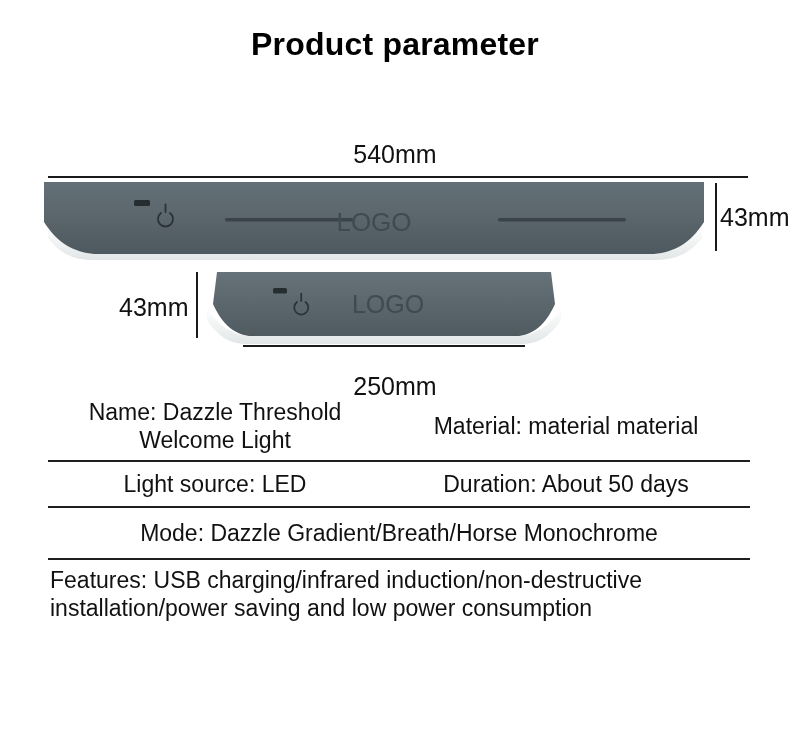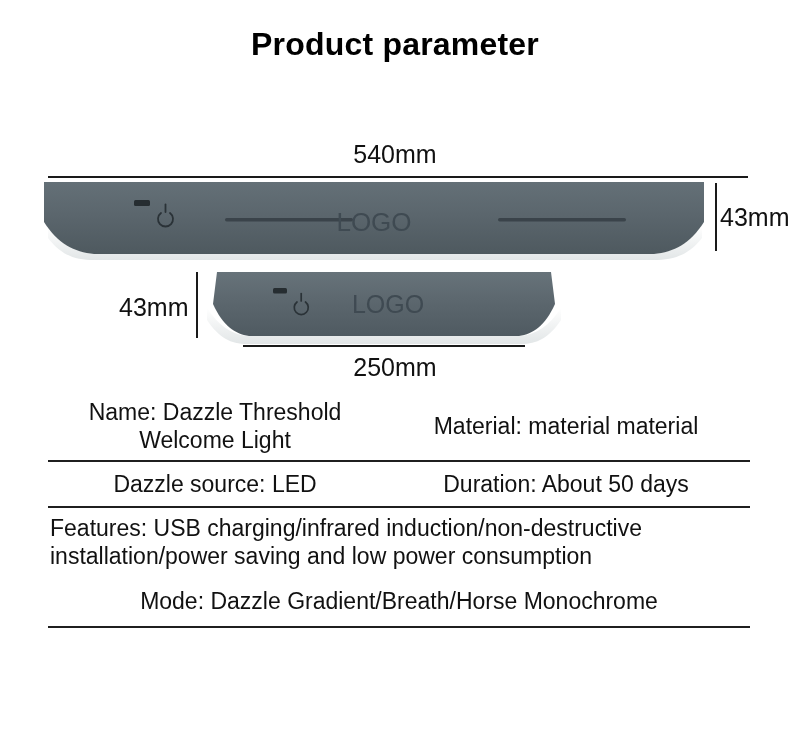--- a/index.html
+++ b/index.html
@@ -63,21 +63,21 @@
     top: 203px;
     left: 720px;
   }
 
   .label-43-left {
     top: 293px;
     left: 119px;
   }
 
   .label-250 {
-    top: 353px;
+    top: 372px;
     left: 0;
     width: 790px;
     text-align: center;
   }
 
   
   .rule-h {
     position: absolute;
     height: 0;
     border-top: 2px solid #1a1a1a;
@@ -226,27 +226,27 @@
   </div>
 
   <div class="spec-table">
 
     <div class="spec-row row-name">
       <div class="spec-cell cell-left">Name: Dazzle Threshold Welcome Light</div>
       <div class="spec-cell cell-right">Material: material material</div>
     </div>
 
     <div class="spec-row">
-      <div class="spec-cell cell-left">Dazzle source: LED</div>
+      <div class="spec-cell cell-left">Light source: LED</div>
       <div class="spec-cell cell-right">Duration: About 50 days</div>
     </div>
 
+
+    <div class="spec-row row-mode">
+      <div class="spec-cell cell-full">Mode: Dazzle Gradient/Breath/Horse Monochrome</div>
+    </div>
 
     <div class="spec-row row-features no-border">
       <div class="spec-cell cell-wide">Features: USB charging/infrared induction/non-destructive installation/power saving and low power consumption</div>
     </div>
 
-    <div class="spec-row row-mode">
-      <div class="spec-cell cell-full">Mode: Dazzle Gradient/Breath/Horse Monochrome</div>
-    </div>
-
   </div>
 </div>
 
 </body></html>

